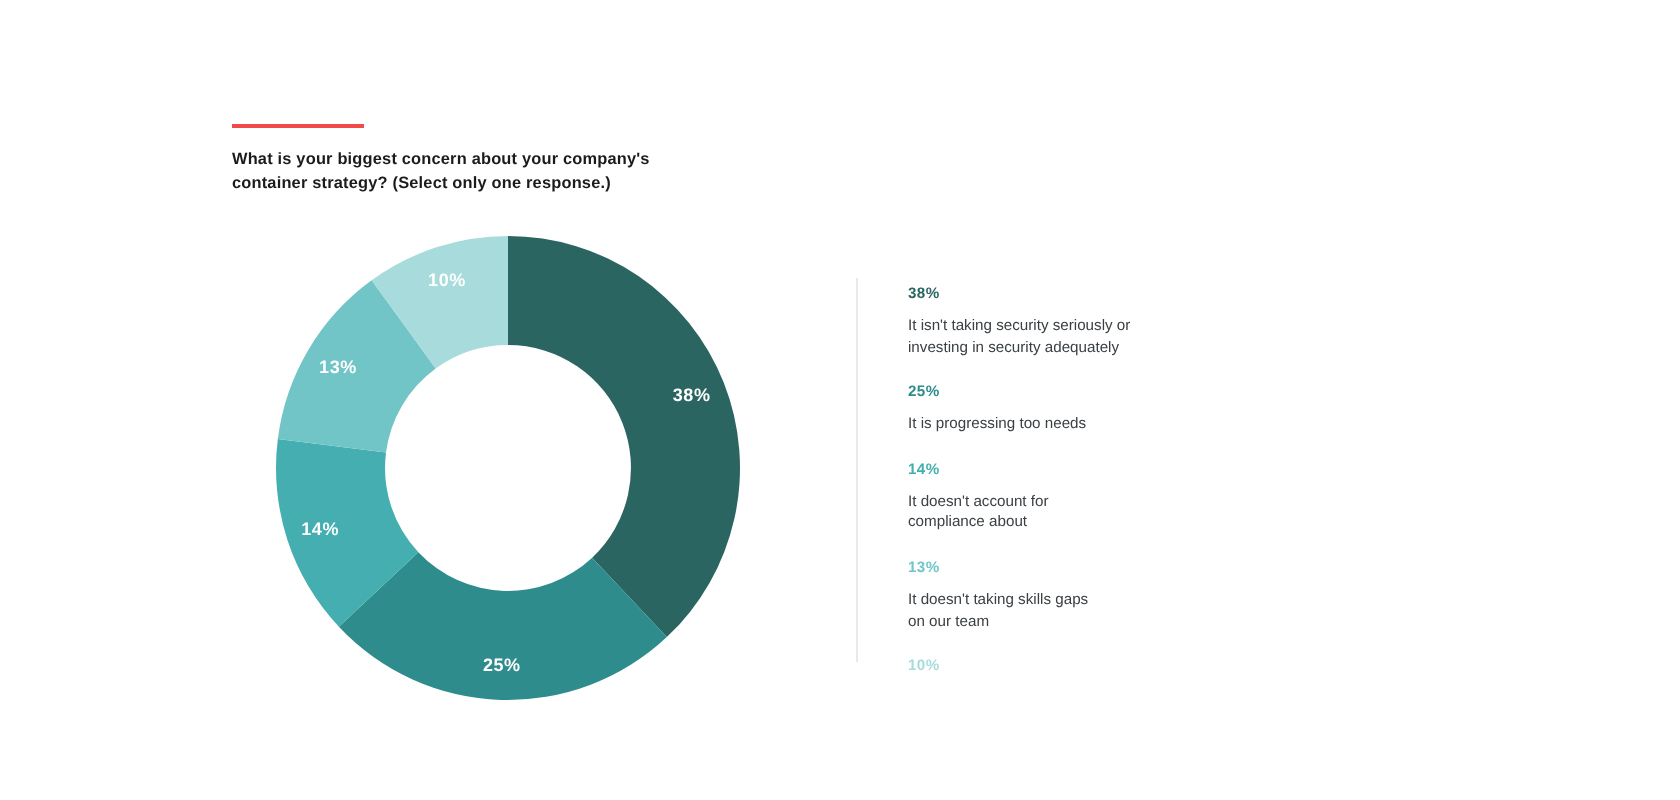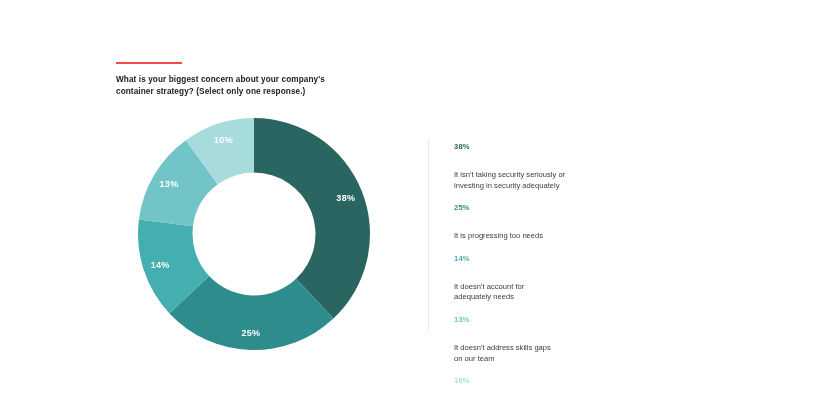--- a/index.html
+++ b/index.html
@@ -94,21 +94,21 @@
     line-height: 11px;
     letter-spacing: 0.2px;
     display: block;
   }
   .legend-text {
     font-size: 7.6px;
     line-height: 10.6px;
     color: #3b4044;
     display: block;
     white-space: pre-line;
-    margin-top: 18px;
+    margin-top: 6px;
   }
 </style>
 </head>
 <body>
 
 <div id="figure">
 
   <div id="header">
     <div id="accent-rule" style="background: rgb(240, 74, 74);"></div>
     <div id="chart-title">What is your biggest concern about your company's
@@ -142,25 +142,25 @@
       <span class="legend-text">It isn't taking security seriously or
 investing in security adequately</span>
     </div>
     <div class="legend-item">
       <span class="legend-pct" style="color: rgb(47, 140, 140);">25%</span>
       <span class="legend-text">It is progressing too needs</span>
     </div>
     <div class="legend-item">
       <span class="legend-pct" style="color: rgb(69, 174, 176);">14%</span>
       <span class="legend-text">It doesn't account for
-adequately needs</span>
+compliance about</span>
     </div>
     <div class="legend-item">
       <span class="legend-pct" style="color: rgb(113, 197, 199);">13%</span>
-      <span class="legend-text">It doesn't address skills gaps
+      <span class="legend-text">It doesn't taking skills gaps
 on our team</span>
     </div>
     <div class="legend-item">
       <span class="legend-pct" style="color: rgb(168, 220, 220);">10%</span>
     </div>
   </div>
 
 </div>
 
 </body></html>

